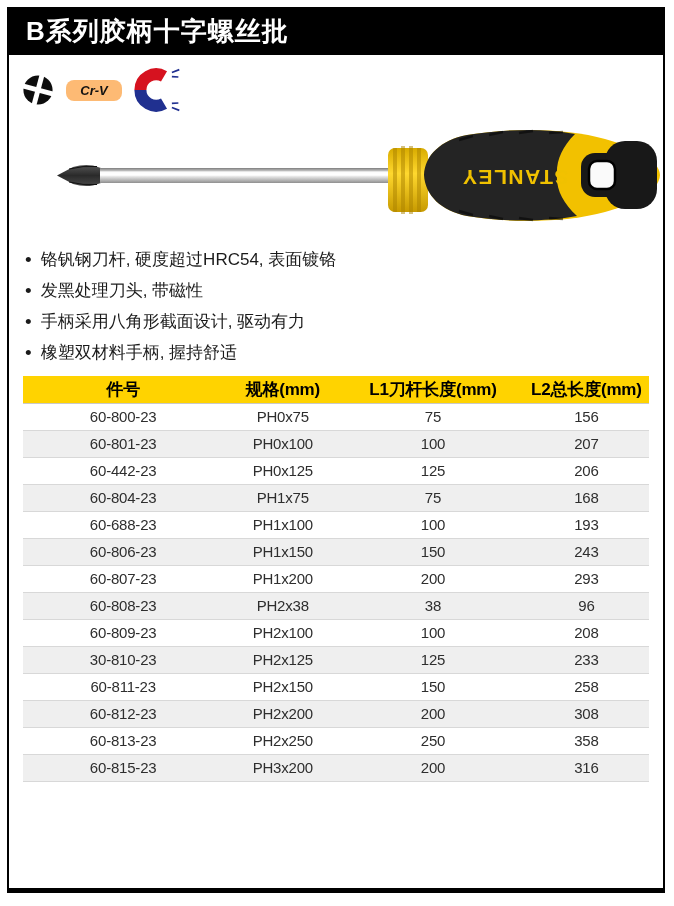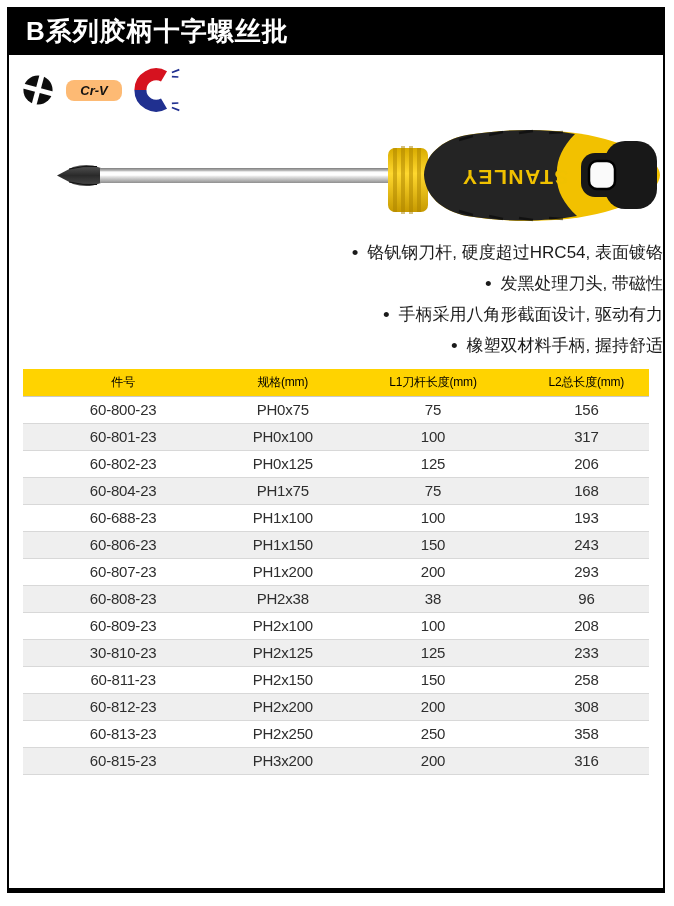--- a/index.html
+++ b/index.html
@@ -8,27 +8,27 @@
   .frame { position:absolute; left:7px; top:7px; width:658px; height:886px;
     border:solid #000; border-width:0 2px 5px 2px; background:#fff; }
   .titlebar { height:48px; background:#000; color:#fff; display:flex;
     align-items:center; padding-left:17px; }
   .titlebar h1 { font-size:26px; font-weight:bold; letter-spacing:1px; }
   .icon-row { margin:12px 0 0 13px; height:46px; display:flex; align-items:center; gap:10px; }
   .crv-badge { width:56px; height:21px; background:#fdba74; border-radius:8px;
     display:flex; align-items:center; justify-content:center;
     font-size:13px; font-weight:bold; font-style:italic; color:#111; margin-left:2px; }
   .product { display:block; margin-top:12px; }
-  .features { list-style:none; margin:0 0 0 16px;text-align:right; }
+  .features { list-style:none; margin:7px 0 0 16px; }
   .features li { font-size:17px; color:#1a1a1a; line-height:30px; }
   .features li::before { content:"\2022"; font-size:19px; margin-right:9px; position:relative; top:1px; }
   table.spec { width:626px; margin:8px auto 0 auto; border-collapse:collapse; table-layout:fixed; }
   table.spec col.c1 { width:32%; } table.spec col.c2 { width:19%; }
   table.spec col.c3 { width:29%; } table.spec col.c4 { width:20%; }
-  table.spec th { background:#ffd300; color:#000; font-size:12px; font-weight:normal;
+  table.spec th { background:#ffd300; color:#000; font-size:17px; font-weight:bold;
     height:27px; text-align:center; border-bottom:1px solid #c9c9c9; letter-spacing:-0.2px; }
   table.spec td { height:27px; text-align:center; font-size:15px; color:#2e2e2e;
     border-bottom:1px solid #d8d8d8; letter-spacing:-0.2px; }
   table.spec tbody tr:nth-child(even) { background:#efefef; }
 </style>
 </head>
 <body>
 
 <div class="frame">
 
@@ -134,24 +134,24 @@
         <tr>
           <td>60-800-23</td>
           <td>PH0x75</td>
           <td>75</td>
           <td>156</td>
         </tr>
         <tr>
           <td>60-801-23</td>
           <td>PH0x100</td>
           <td>100</td>
-          <td>317</td>
-        </tr>
-        <tr>
-          <td>60-802-23</td>
+          <td>207</td>
+        </tr>
+        <tr>
+          <td>60-442-23</td>
           <td>PH0x125</td>
           <td>125</td>
           <td>206</td>
         </tr>
         <tr>
           <td>60-804-23</td>
           <td>PH1x75</td>
           <td>75</td>
           <td>168</td>
         </tr>

